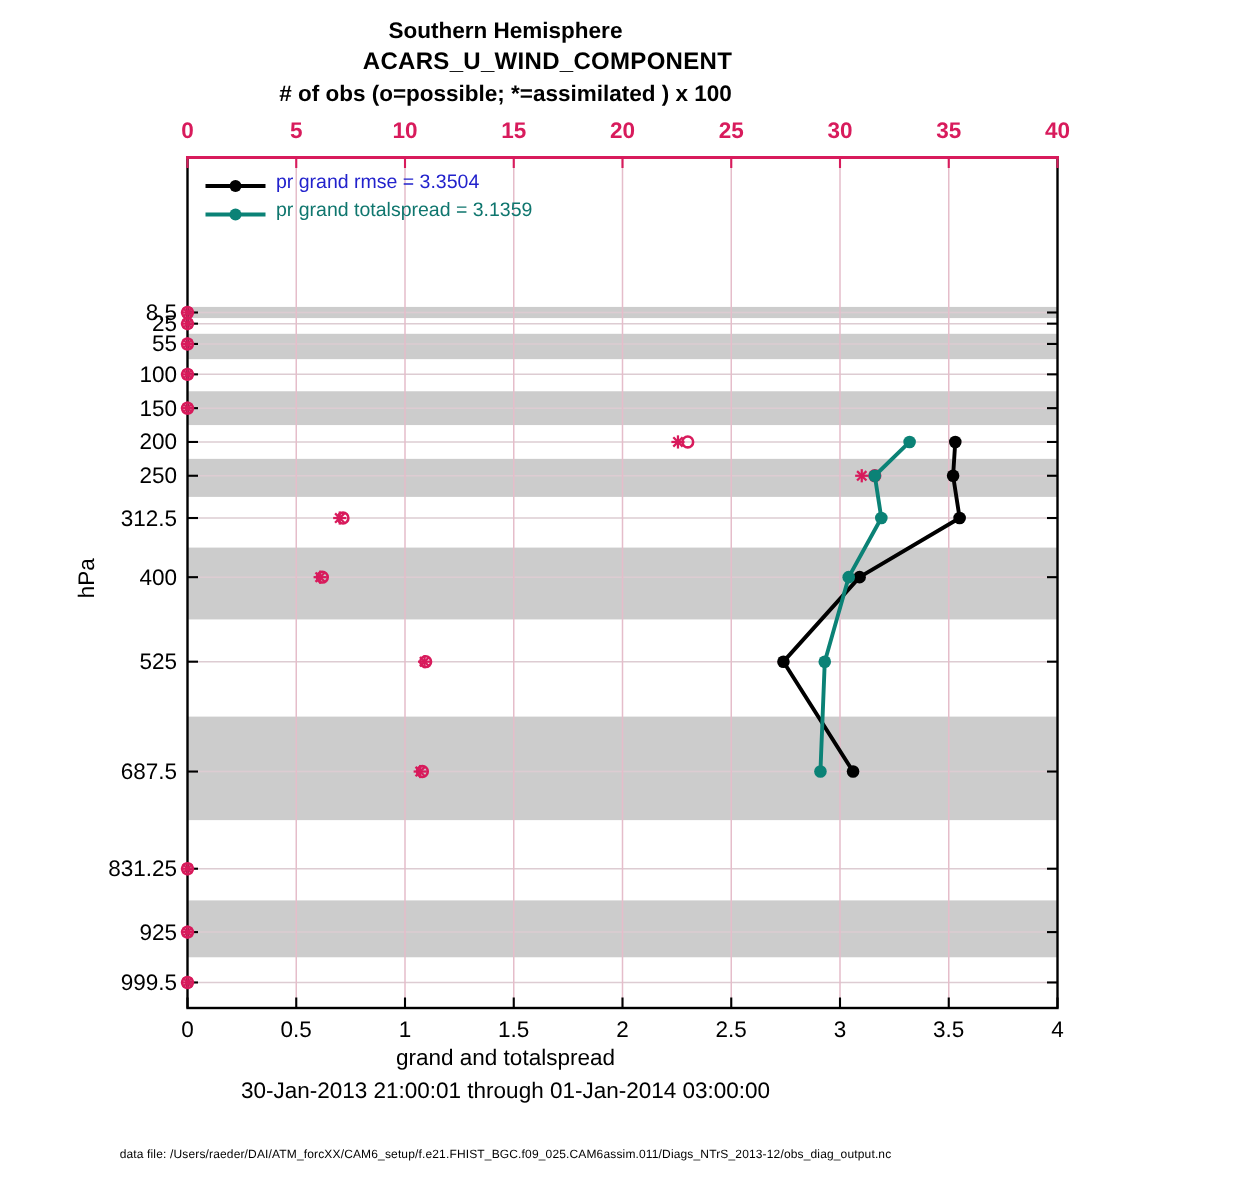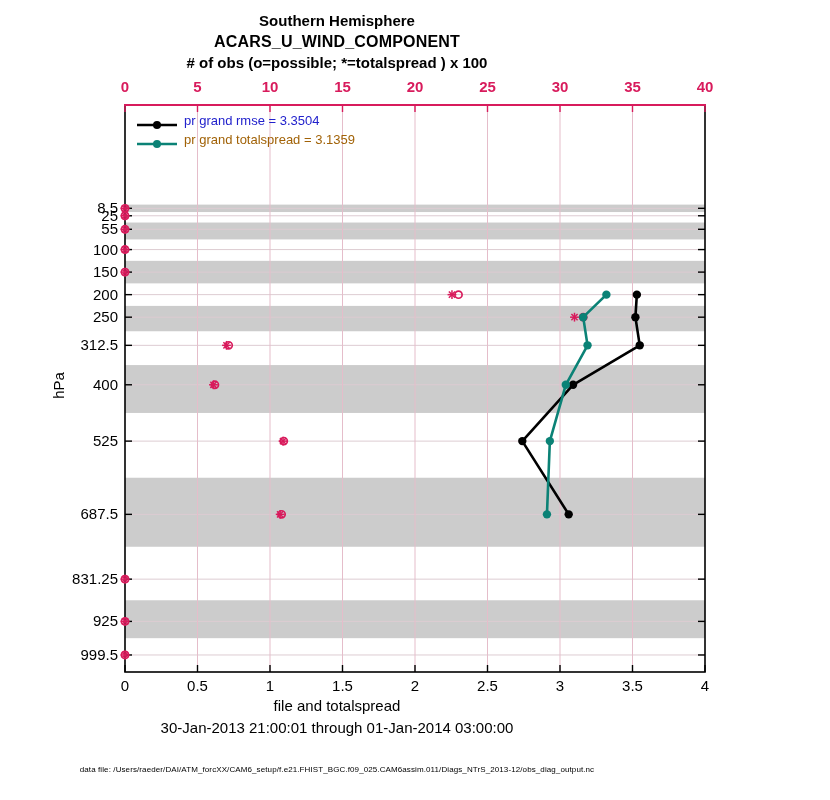--- a/index.html
+++ b/index.html
@@ -1,40 +1,40 @@
 <!DOCTYPE html>
 <html><head>
 <meta charset="utf-8">
 <style>
   html,body{margin:0;padding:0;background:#ffffff;}
   body{width:830px;height:800px;font-family:"Liberation Sans",sans-serif;color:#000;}
   .fig{position:relative;width:830px;height:800px;overflow:hidden;background:#fff;}
   .abs{position:absolute;}
   .ctr{left:0;width:674px;text-align:center;}
   .title1{top:12px;font-size:15px;font-weight:bold;}
-  .title2{top:33px;font-size:16px;font-weight:bold;letter-spacing:.2px;}
+  .title2{top:33px;font-size:16px;font-weight:bold;letter-spacing:.2px;padding-left:28px;}
   .obslabel{top:54px;font-size:15px;font-weight:600;}
   .xlabel{top:697px;font-size:15px;}
   .datelabel{top:719px;font-size:15px;}
   .footer{top:765px;font-size:8px;letter-spacing:.1px;}
   .ylabel{left:38px;top:377px;width:40px;text-align:center;font-size:15px;transform:rotate(-90deg);transform-origin:center;}
   .legend{left:136px;top:111px;}
   .lrow{display:flex;align-items:center;height:19px;}
   .lswatch{width:42px;height:10px;margin-right:6px;flex:0 0 auto;}
   .ltext{font-size:13px;white-space:nowrap;}
   svg text{font-family:"Liberation Sans",sans-serif;}
 </style>
 </head>
 <body>
 
 <div class="fig">
 
   <div class="abs ctr title1">Southern Hemisphere</div>
   <div class="abs ctr title2">ACARS_U_WIND_COMPONENT</div>
-  <div class="abs ctr obslabel"># of obs (o=possible; *=totalspread ) x 100</div>
+  <div class="abs ctr obslabel"># of obs (o=possible; *=assimilated ) x 100</div>
 
   <svg id="plot" class="abs" style="left:0;top:0;" width="830" height="800" viewBox="0 0 830 800">
       <g>
         <rect x="125" y="204.612675" width="580" height="7.436550000000011" fill="#cccccc"></rect>
         <rect x="125" y="222.528" width="580" height="16.901250000000005" fill="#cccccc"></rect>
         <rect x="125" y="260.8375" width="580" height="22.535000000000025" fill="#cccccc"></rect>
         <rect x="125" y="305.9075" width="580" height="25.35187499999995" fill="#cccccc"></rect>
         <rect x="125" y="365.061875" width="580" height="47.88687500000003" fill="#cccccc"></rect>
         <rect x="125" y="477.736875" width="580" height="69.01343750000007" fill="#cccccc"></rect>
         <rect x="125" y="600.2709375" width="580" height="37.91513750000013" fill="#cccccc"></rect>
@@ -270,22 +270,22 @@
             <line x1="1" y1="5" x2="41" y2="5" stroke="#000000" stroke-width="2.6"></line>
             <circle cx="21" cy="5" r="4" fill="#000000"></circle>
           </svg></span>
       <span class="ltext" style="color: rgb(34, 34, 204);">pr grand rmse = 3.3504</span>
     </div>
     <div class="lrow">
       <span class="lswatch"><svg width="42" height="10">
             <line x1="1" y1="5" x2="41" y2="5" stroke="#0b8276" stroke-width="2.6"></line>
             <circle cx="21" cy="5" r="4" fill="#0b8276"></circle>
           </svg></span>
-      <span class="ltext" style="color: #a16207;">pr grand totalspread = 3.1359</span>
+      <span class="ltext" style="color: #0f766e;">pr grand totalspread = 3.1359</span>
     </div>
   </div>
 
   <div class="abs ylabel">hPa</div>
-  <div class="abs ctr xlabel">file and totalspread</div>
+  <div class="abs ctr xlabel">grand and totalspread</div>
   <div class="abs ctr datelabel">30-Jan-2013 21:00:01 through 01-Jan-2014 03:00:00</div>
   <div class="abs ctr footer">data file: /Users/raeder/DAI/ATM_forcXX/CAM6_setup/f.e21.FHIST_BGC.f09_025.CAM6assim.011/Diags_NTrS_2013-12/obs_diag_output.nc</div>
 
 </div>
 
 </body></html>

